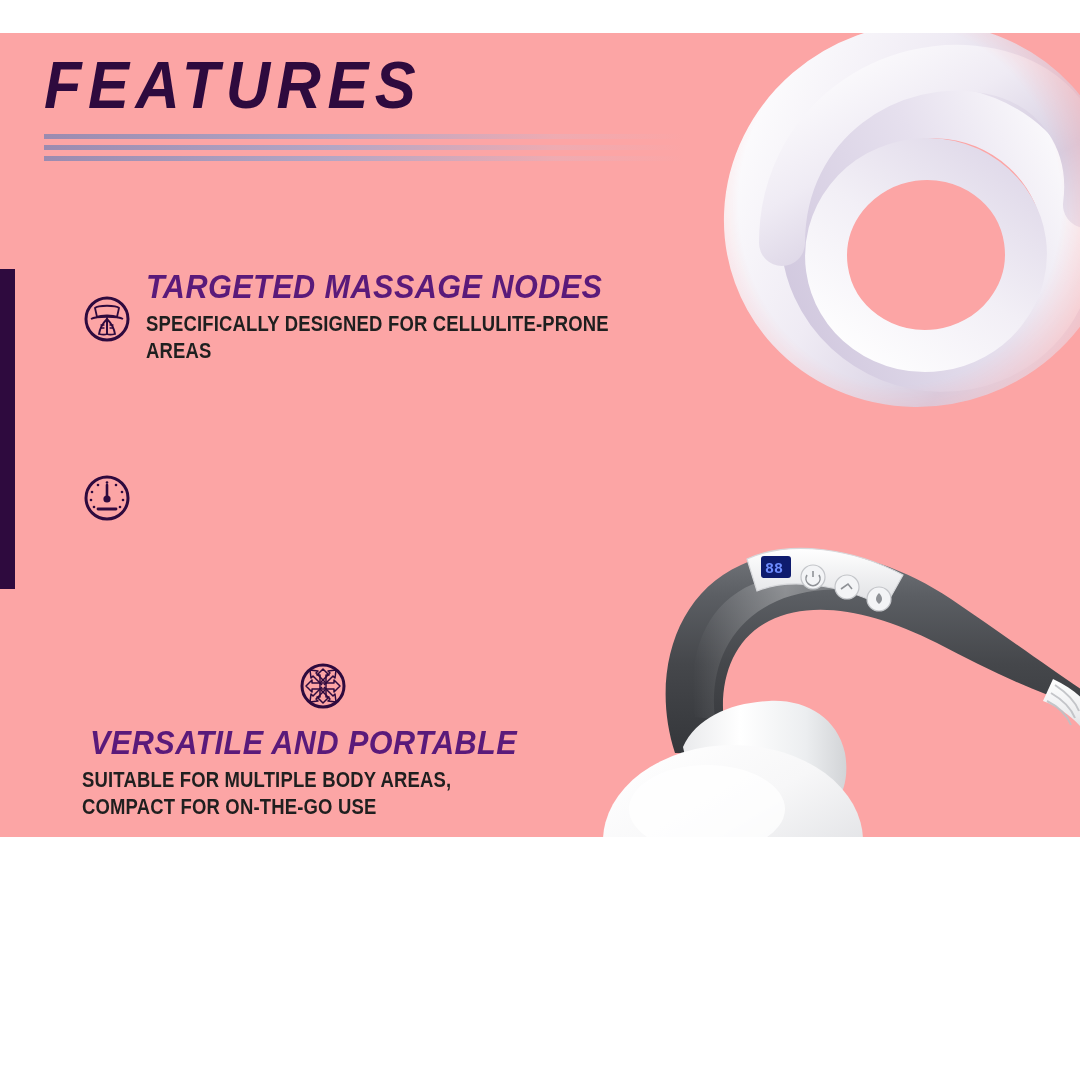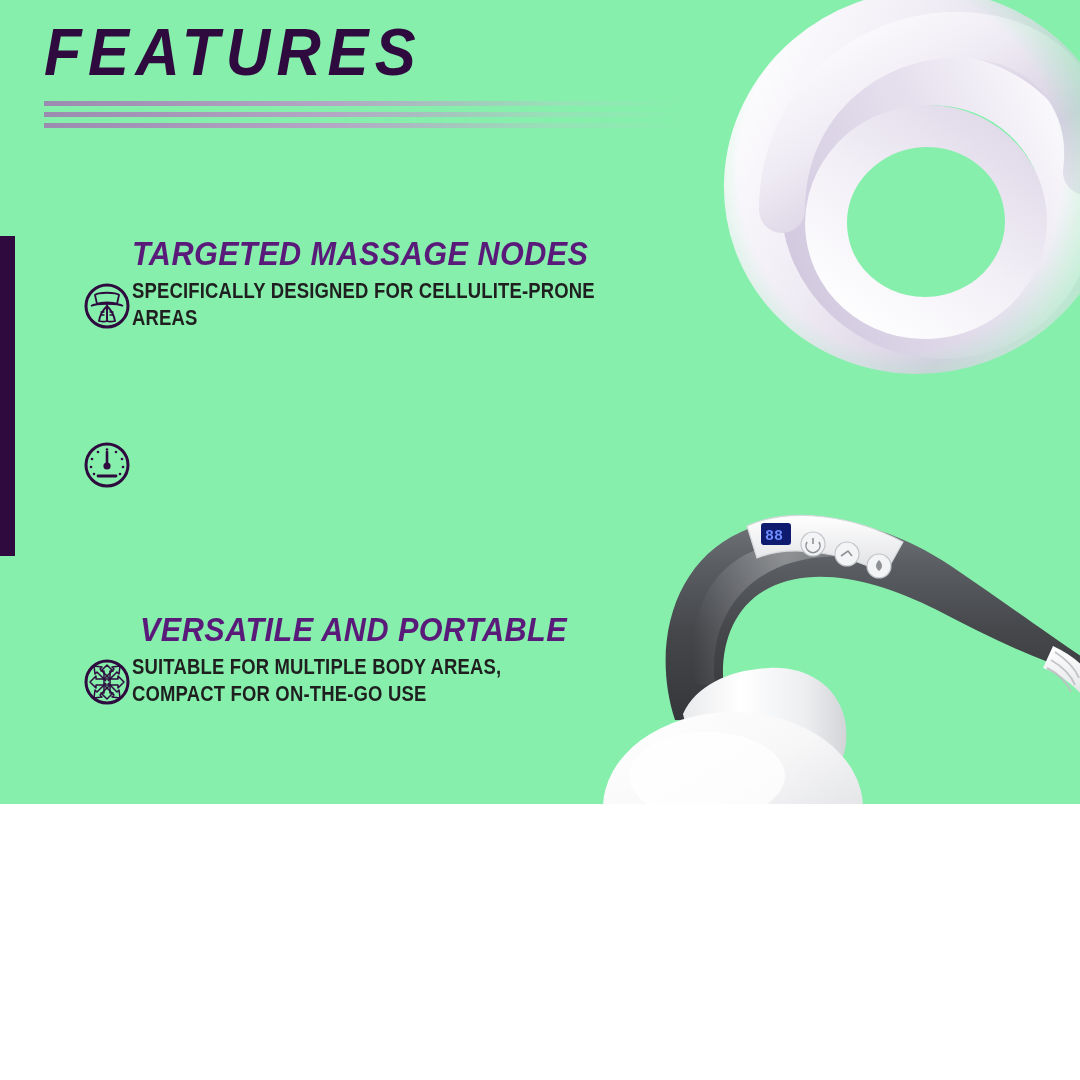--- a/index.html
+++ b/index.html
@@ -7,22 +7,23 @@
     padding: 0;
     background: #ffffff;
   }
   body {
     font-family: "Liberation Sans", sans-serif;
   }
   .canvas {
     position: relative;
     width: 1080px;
     height: 804px;
-    background: #86efac;
+    background: #fca5a5;
     overflow: hidden;
+    margin-top: 33px;
   }
 
   
   .swirl-wrap {
     position: absolute;
     top: -40px;
     right: -30px;
     width: 420px;
     height: 470px;
     pointer-events: none;
@@ -80,21 +81,22 @@
   
   .features {
     position: absolute;
     left: 82px;
     top: 236px;
     width: 620px;
   }
   .feature {
     position: absolute;
     display: flex;
-    align-items: flex-end;
+    align-items: center;
+    gap: 14px;
   }
   .feature-icon {
     flex: 0 0 auto;
     width: 50px;
     height: 50px;
     margin-top: 4px;
   }
   .feature-text { flex: 1 1 auto; }
   .feature-heading {
     font-family: "Liberation Sans", sans-serif;
@@ -116,21 +118,21 @@
     letter-spacing: 0.2px;
     color: #1f1f1f;
     line-height: 1.22;
     margin: 0;
     transform: scaleX(0.84);
     transform-origin: left center;
     white-space: pre-line;
   }
   .f0 { top: 0px;   left: 0px; }
   .f1 { top: 200px; left: 0px; }
-  .f2 { top: 376px; left: 0px; }
+  .f2 { top: 388px; left: 0px; flex-direction: column; }
   .f3 { top: 580px; left: 0px; }
   .f2 .feature-heading { margin-left: 8px; }
 
   
   .product {
     position: absolute;
     left: 555px;
     top: 470px;
     width: 540px;
     height: 470px;

